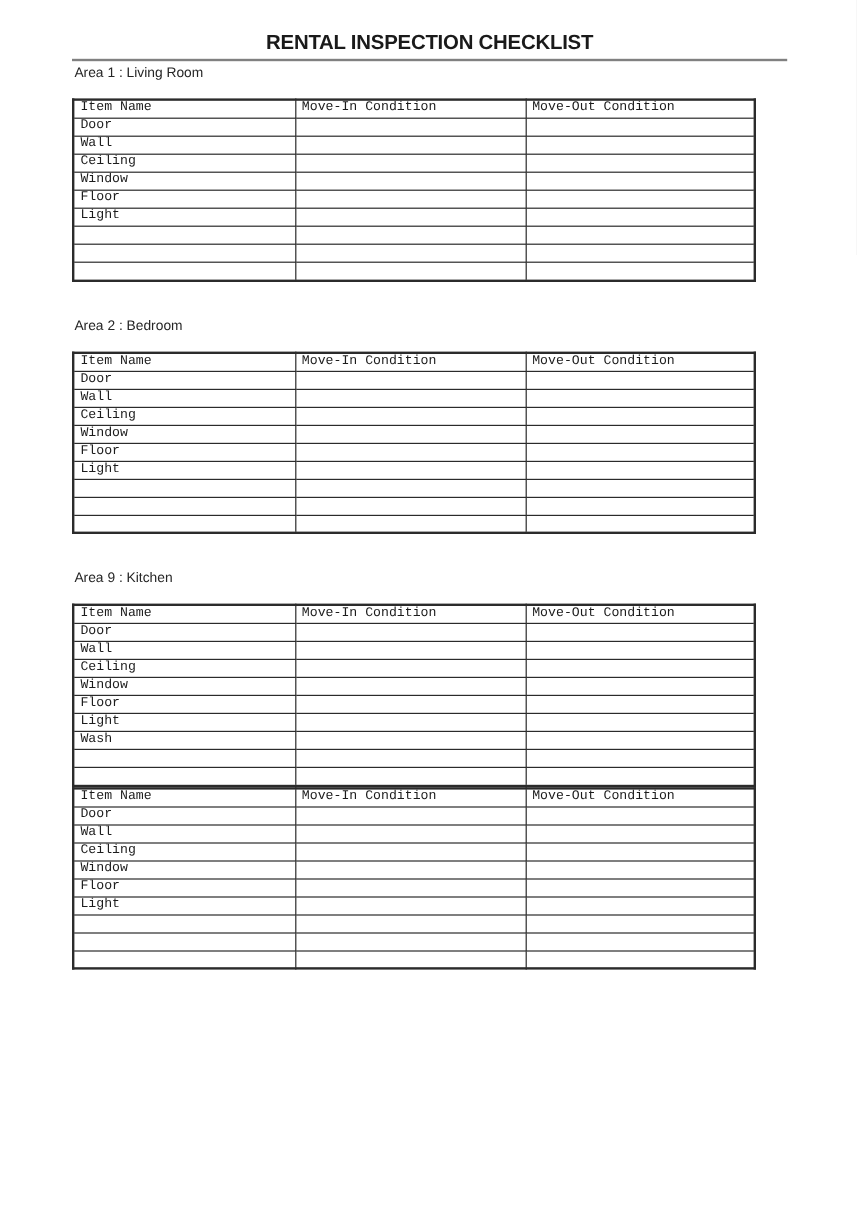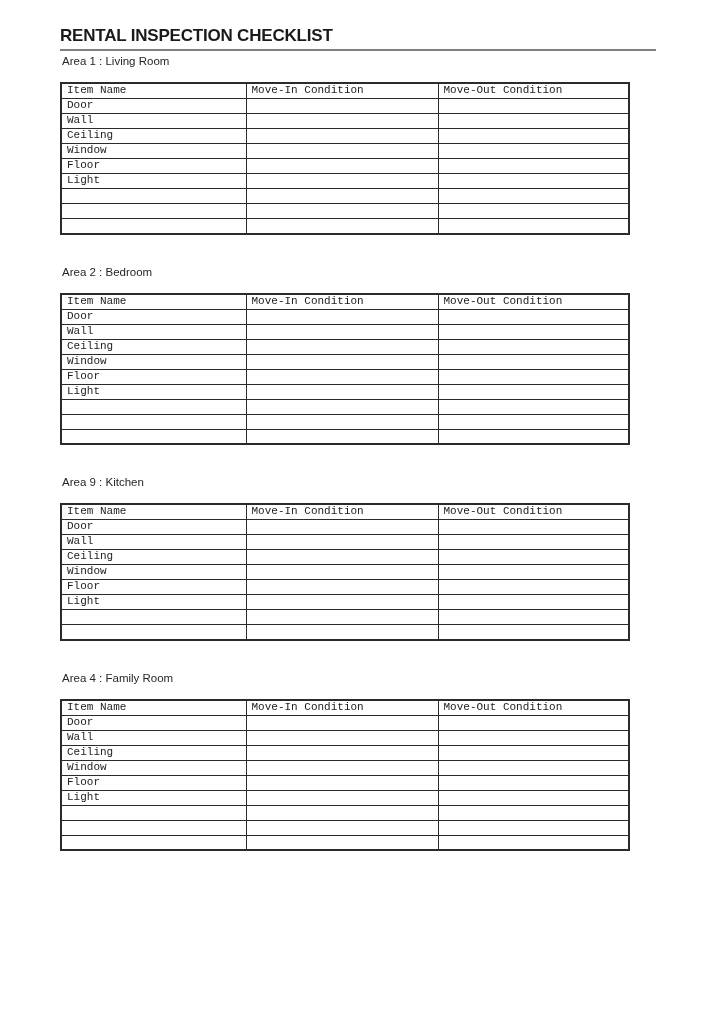--- a/index.html
+++ b/index.html
@@ -20,20 +20,21 @@
     width: 596px;
   }
   .doc-title {
     font-size: 17px;
     font-weight: bold;
     letter-spacing: -0.2px;
     color: #1a1a1a;
     line-height: 19px;
     padding-bottom: 4px;
     border-bottom: 2px solid #808080;
+    text-align: center;
   }
   .section-label {
     font-size: 11.5px;
     color: #262626;
     line-height: 14px;
     margin: 30px 0 14px 2px;
   }
   .section:first-of-type .section-label {
     margin-top: 3px;
   }
@@ -237,34 +238,38 @@
                 <td>Floor</td>
                 <td></td>
                 <td></td>
               </tr>
               <tr>
                 <td>Light</td>
                 <td></td>
                 <td></td>
               </tr>
               <tr>
+                <td>Wash</td>
+                <td></td>
+                <td></td>
+              </tr>
+              <tr>
                 <td></td>
                 <td></td>
                 <td></td>
               </tr>
               <tr>
                 <td></td>
                 <td></td>
                 <td></td>
               </tr>
             </tbody>
           </table>
         </section>
         <section class="section">
-          <div class="section-label">Area 4 : Family Room</div>
           <table class="inspection-table">
             <colgroup>
               <col class="c1">
               <col class="c2">
               <col class="c3">
             </colgroup>
             <thead>
               <tr>
                 <th>Item Name</th>
                 <th>Move-In Condition</th>

